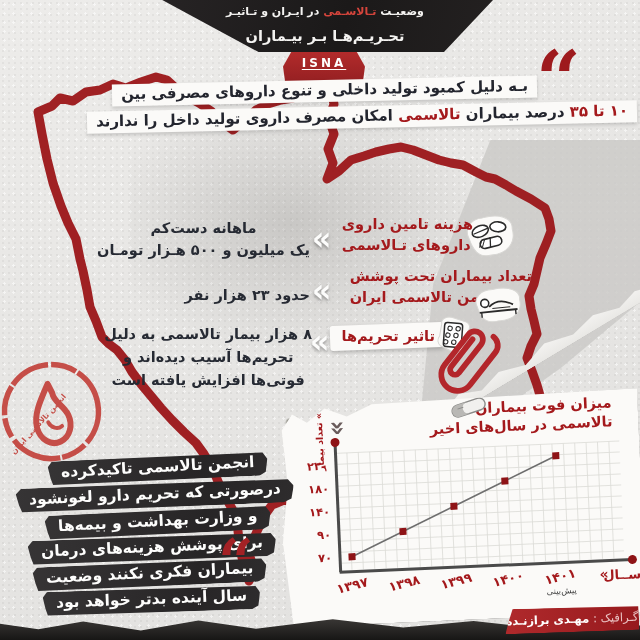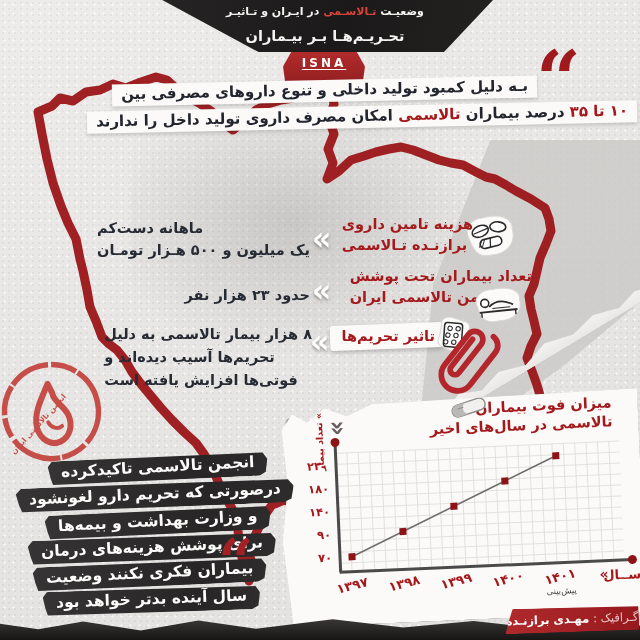--- a/index.html
+++ b/index.html
@@ -42,21 +42,21 @@
   .qmark-top{left:536px;top:50px;font-family:"DejaVu Serif",serif;font-weight:bold;
     font-size:78px;line-height:60px;color:#9e1a1d;}
   .qline{background:#fbfaf8;box-shadow:0 2px 4px rgba(0,0,0,.16);padding:1px 9px 3px;
     font-weight:bold;font-size:15px;color:#23252e;}
   .qline1{right:103px;top:80px;transform:rotate(-1.2deg);}
   .qline2{right:3px;top:106px;transform:rotate(-1.2deg);}
   .q-red{color:#a4191c;}
 
   
   .fact-label{color:#a4191c;font-weight:bold;font-size:14.5px;line-height:21px;text-align:left;}
-  .fact-value{color:#262a33;font-weight:bold;font-size:14.5px;line-height:22px;text-align:left;}
+  .fact-value{color:#262a33;font-weight:bold;font-size:14.5px;line-height:22px;text-align:center;}
   .chev{color:#fcfcfb;font-weight:bold;font-size:30px;line-height:26px;
     text-shadow:0 2px 3px rgba(0,0,0,.35);transform:scaleY(1.12);}
   .sticker{background:#fbfaf8;border-radius:3px;box-shadow:0 2px 4px rgba(0,0,0,.22);}
   .label3-bg{left:330px;top:324px;width:114px;height:25px;transform:rotate(-2deg);}
 
   
   .sheet{left:278px;top:396px;width:364px;height:224px;background:#fbfaf8;
     transform:rotate(-2.5deg);
     clip-path:polygon(2% 12%,5% 5%,9% 9%,14% 3%,20% 7%,27% 2%,100% 0,100% 100%,3% 100%,1% 62%,3% 36%);
     box-shadow:-10px 6px 14px rgba(0,0,0,.30),0 8px 16px rgba(0,0,0,.25);}
@@ -137,21 +137,21 @@
     <path d="M6,24 C2,14 10,4 22,5 C38,3 52,8 50,20 C52,34 42,44 26,43 C12,45 8,34 6,24 Z" fill="#fbfaf8" stroke="#d8d7d4" stroke-width="1"></path>
     <ellipse cx="18" cy="18" rx="8.5" ry="5.5" fill="#fff" stroke="#2a2a2a" stroke-width="1.6" transform="rotate(-15 18 18)"></ellipse>
     <line x1="11" y1="20" x2="26" y2="16" stroke="#2a2a2a" stroke-width="1.3"></line>
     <ellipse cx="36" cy="16" rx="8" ry="5" fill="#fff" stroke="#2a2a2a" stroke-width="1.6" transform="rotate(10 36 16)"></ellipse>
     <rect x="16" y="26" width="22" height="9" rx="4.5" fill="#fff" stroke="#2a2a2a" stroke-width="1.6" transform="rotate(-6 27 30)"></rect>
     <line x1="27" y1="25" x2="26" y2="35" stroke="#2a2a2a" stroke-width="1.3"></line>
     <path d="M18,28 l-3,6 M21,27 l-3,7" stroke="#2a2a2a" stroke-width="1"></path>
   </svg>
   <div class="abs fact-label rtl" style="right:167px;top:214px">
     <div class="nowrap">هزینه تامین داروی</div>
-    <div class="nowrap">برازنـده تـالاسمی</div>
+    <div class="nowrap">داروهای تـالاسمی</div>
   </div>
   <div class="abs chev" style="left:312px;top:226px">«</div>
   <div class="abs fact-value rtl" style="right:330px;top:217px">
     <div class="nowrap">ماهانه دست‌کم</div>
     <div class="nowrap">یک میلیون و ۵۰۰ هـزار تومـان</div>
   </div>
 
   <div class="abs fact-label rtl" style="right:108px;top:266px">
     <div class="nowrap">تعداد بیماران تحت پوشش</div>
     <div class="nowrap">انجمن تالاسمی ایران</div>

